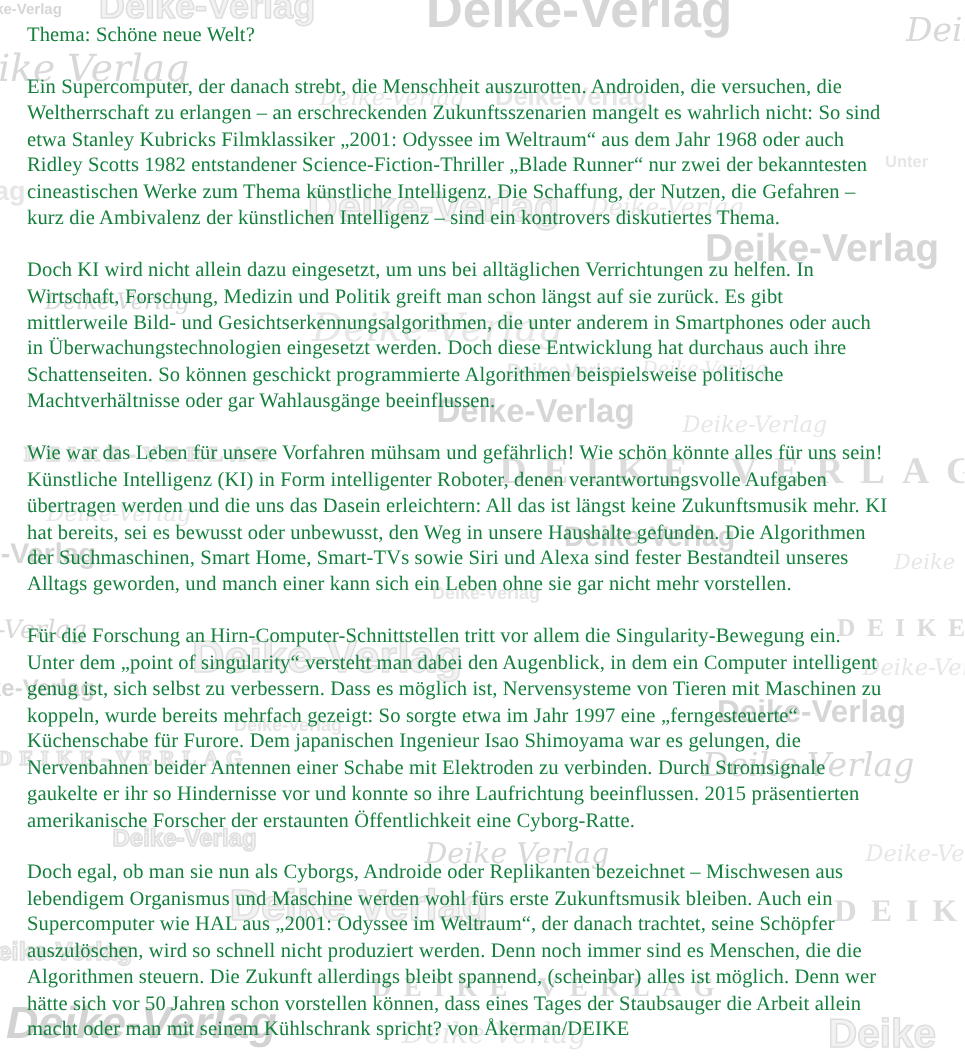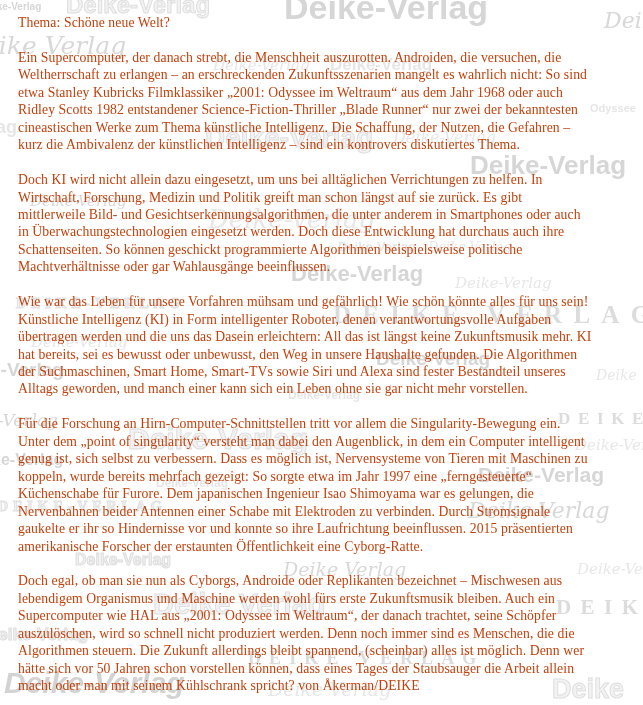--- a/index.html
+++ b/index.html
@@ -19,41 +19,41 @@
   .st-boldf{font-family:"Liberation Sans",sans-serif;font-weight:bold;color:#e6e6e6;}
   .st-bolditalic{font-family:"Liberation Sans",sans-serif;font-weight:bold;font-style:italic;color:#d3d3d3;}
   .st-outline{font-family:"Liberation Sans",sans-serif;font-weight:bold;color:#f2f2f2;-webkit-text-stroke:1px #dedede;}
   .st-script{font-family:"DejaVu Serif",serif;font-style:italic;color:#d8d8d8;}
   .st-scriptf{font-family:"DejaVu Serif",serif;font-style:italic;color:#e7e7e7;}
   .st-caps{font-family:"Liberation Serif",serif;font-weight:bold;color:#dcdcdc;letter-spacing:0.45em;}
   .st-capso{font-family:"Liberation Serif",serif;font-weight:bold;color:#f1f1f1;-webkit-text-stroke:1px #e1e1e1;letter-spacing:0.35em;}
   .text-layer{
     position:relative;z-index:2;
     padding:14px 14px 0 18px;
-    color:#c2410c;
+    color:#15803d;
     font-size:13.7px;
     line-height:17.45px;
     letter-spacing:0.1px;
   }
   .para{margin:0 0 17.45px 0;white-space:pre;}
   .title{margin:0 0 17.45px 0;white-space:pre;}
 </style>
 </head>
 <body>
 
 <div class="page">
   <div class="watermark-layer">
       <span class="wm st-bold" style="left: -6px; top: 2px; font-size: 10px;">ike-Verlag</span>
       <span class="wm st-outline" style="left: 66px; top: -7px; font-size: 24px;">Deike-Verlag</span>
       <span class="wm st-bold" style="left: 284px; top: -10px; font-size: 34px;">Deike-Verlag</span>
       <span class="wm st-script" style="left: 604px; top: 10px; font-size: 22px;">Deike-Verlag</span>
       <span class="wm st-script" style="left: -36px; top: 33px; font-size: 25px;">Deike Verlag</span>
       <span class="wm st-scriptf" style="left: 213px; top: 58px; font-size: 15px;">Deike-Verlag</span>
       <span class="wm st-boldf" style="left: 330px; top: 56px; font-size: 17px;">Deike-Verlag</span>
-      <span class="wm st-boldf" style="left: 590px; top: 103px; font-size: 11px;">Odyssee</span>
+      <span class="wm st-boldf" style="left: 590px; top: 103px; font-size: 11px;">Unter</span>
       <span class="wm st-boldf" style="left: -4px; top: 118px; font-size: 18px;">ag</span>
       <span class="wm st-outline" style="left: 205px; top: 124px; font-size: 28px;">Deike-Verlag</span>
       <span class="wm st-scriptf" style="left: 393px; top: 130px; font-size: 16px;">Deike-Verlag</span>
       <span class="wm st-bold" style="left: 470px; top: 152px; font-size: 26px;">Deike-Verlag</span>
       <span class="wm st-script" style="left: 30px; top: 194px; font-size: 15px;">Deike-Verlag</span>
       <span class="wm st-scriptf" style="left: 208px; top: 206px; font-size: 26px;">Deike-Verlag</span>
       <span class="wm st-boldf" style="left: 338px; top: 240px; font-size: 13px;">Deike-Verlag</span>
       <span class="wm st-scriptf" style="left: 428px; top: 240px; font-size: 13px;">Deike-Verlag</span>
       <span class="wm st-bold" style="left: 291px; top: 263px; font-size: 22px;">Deike-Verlag</span>
       <span class="wm st-scriptf" style="left: 455px; top: 276px; font-size: 15px;">Deike-Verlag</span>

